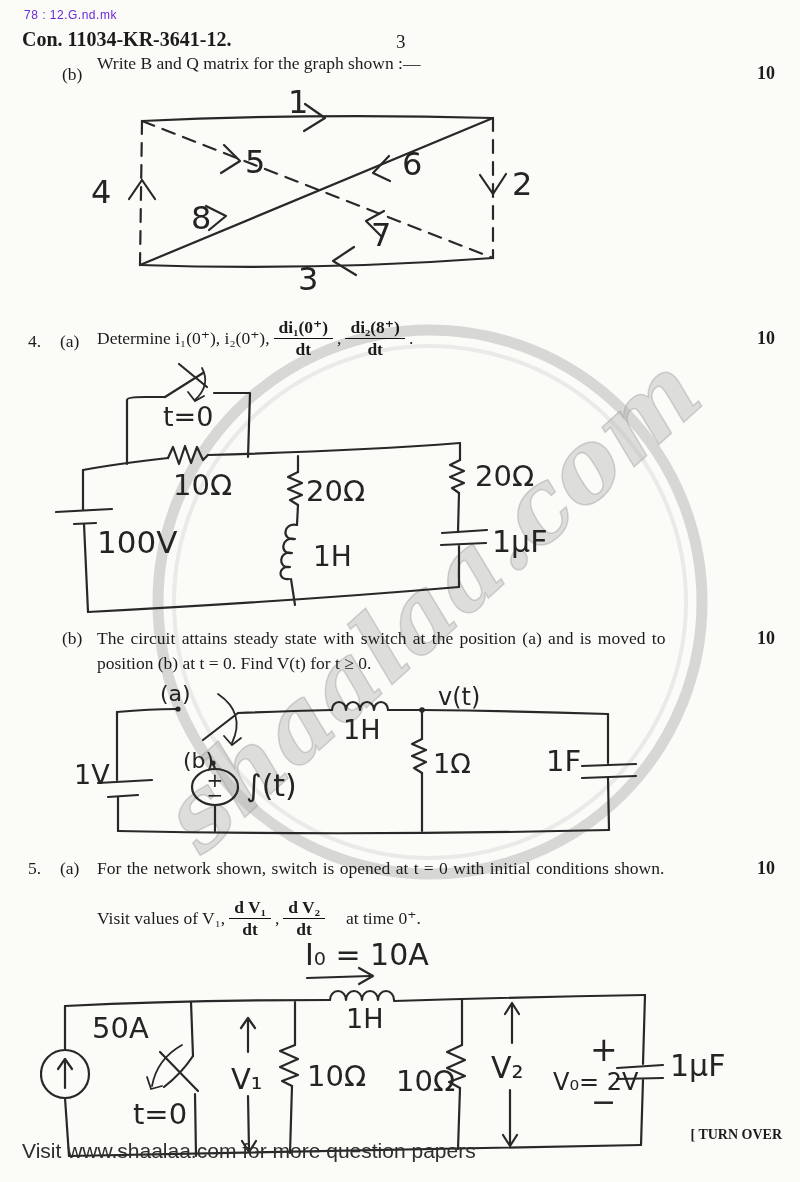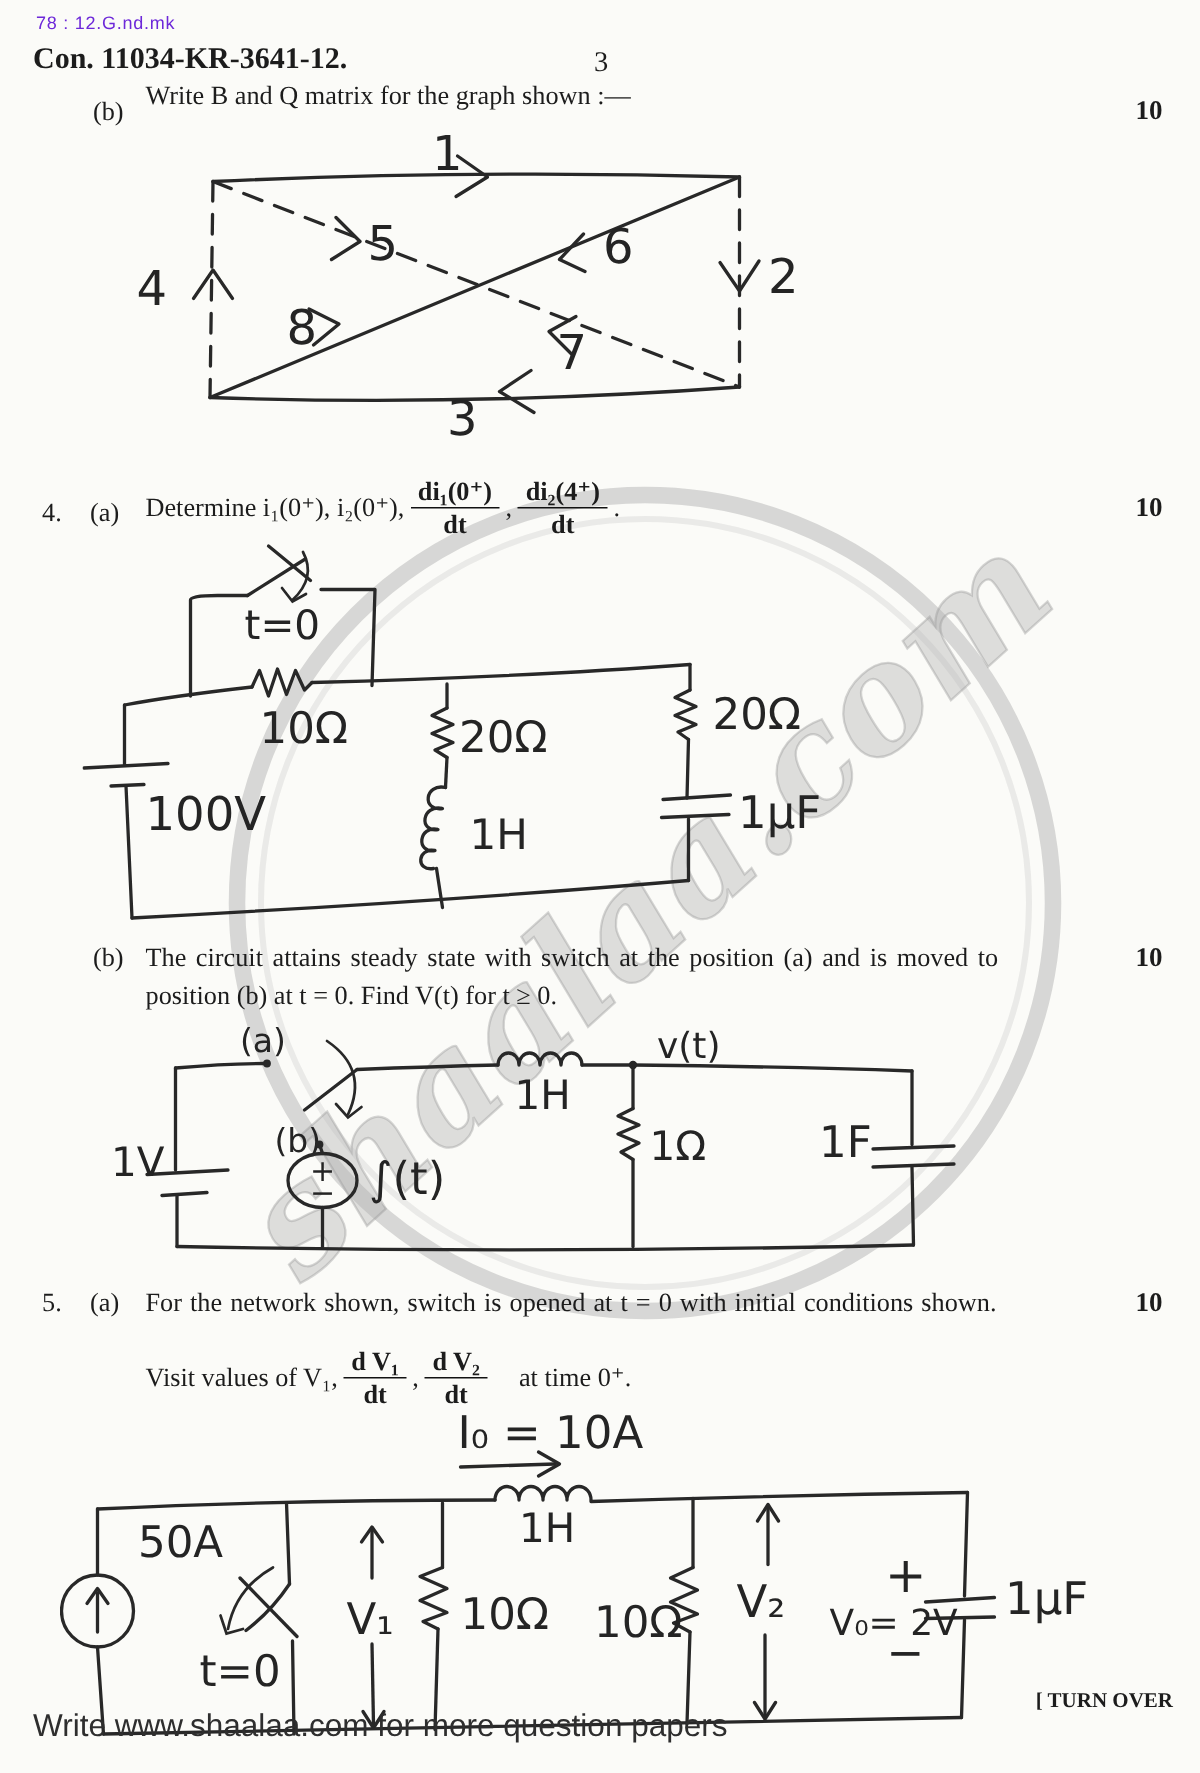--- a/index.html
+++ b/index.html
@@ -84,21 +84,21 @@
     <div class="abs qtext" style="left:28px;top:331px;">4.</div>
     <div class="abs qlabel" style="left:60px;top:331px;">(a)</div>
     <div class="abs qtext flexrow" style="left:97px;top:310px;height:56px;">
       <span>Determine i₁(0⁺), i₂(0⁺),</span>
       <span class="frac">
           <span class="num">di₁(0⁺)</span>
           <span class="den">dt</span>
         </span>
       <span>,</span>
       <span class="frac">
-          <span class="num">di₂(4⁺)</span>
+          <span class="num">di₂(8⁺)</span>
           <span class="den">dt</span>
         </span>
       <span>.</span>
     </div>
     <div class="abs marks" style="left:757px;top:328px;">10</div>
 
     <svg class="abs" style="left:55px;top:360px;" width="640" height="280" viewBox="0 0 640 280">
 
       <path class="ink" d="M28,110 Q60,104 113,98"></path>
       <polyline class="ink" points="113,98 118,87 124,104 130,86 136,103 142,87 148,100 153,95"></polyline>
@@ -261,17 +261,17 @@
       <path class="ink" d="M577,141 L623,140"></path>
       <text class="hw" x="550" y="123" font-size="33">+</text>
       <text class="hw" x="513" y="152" font-size="24">V₀= 2V</text>
       <text class="hw" x="551" y="174" font-size="30">−</text>
       <text class="hw" x="630" y="138" font-size="30">1μF</text>
       <path class="ink" d="M603,142 L601,207"></path>
 
       <path class="ink" d="M29,218 Q300,214 601,207"></path>
     </svg>
 
-    <div class="abs footer-visit">Write www.shaalaa.com for more question papers</div>
+    <div class="abs footer-visit">Visit www.shaalaa.com for more question papers</div>
     <div class="abs turn-over">[ TURN OVER</div>
 
   </div>
 </div>
 
 </body></html>

